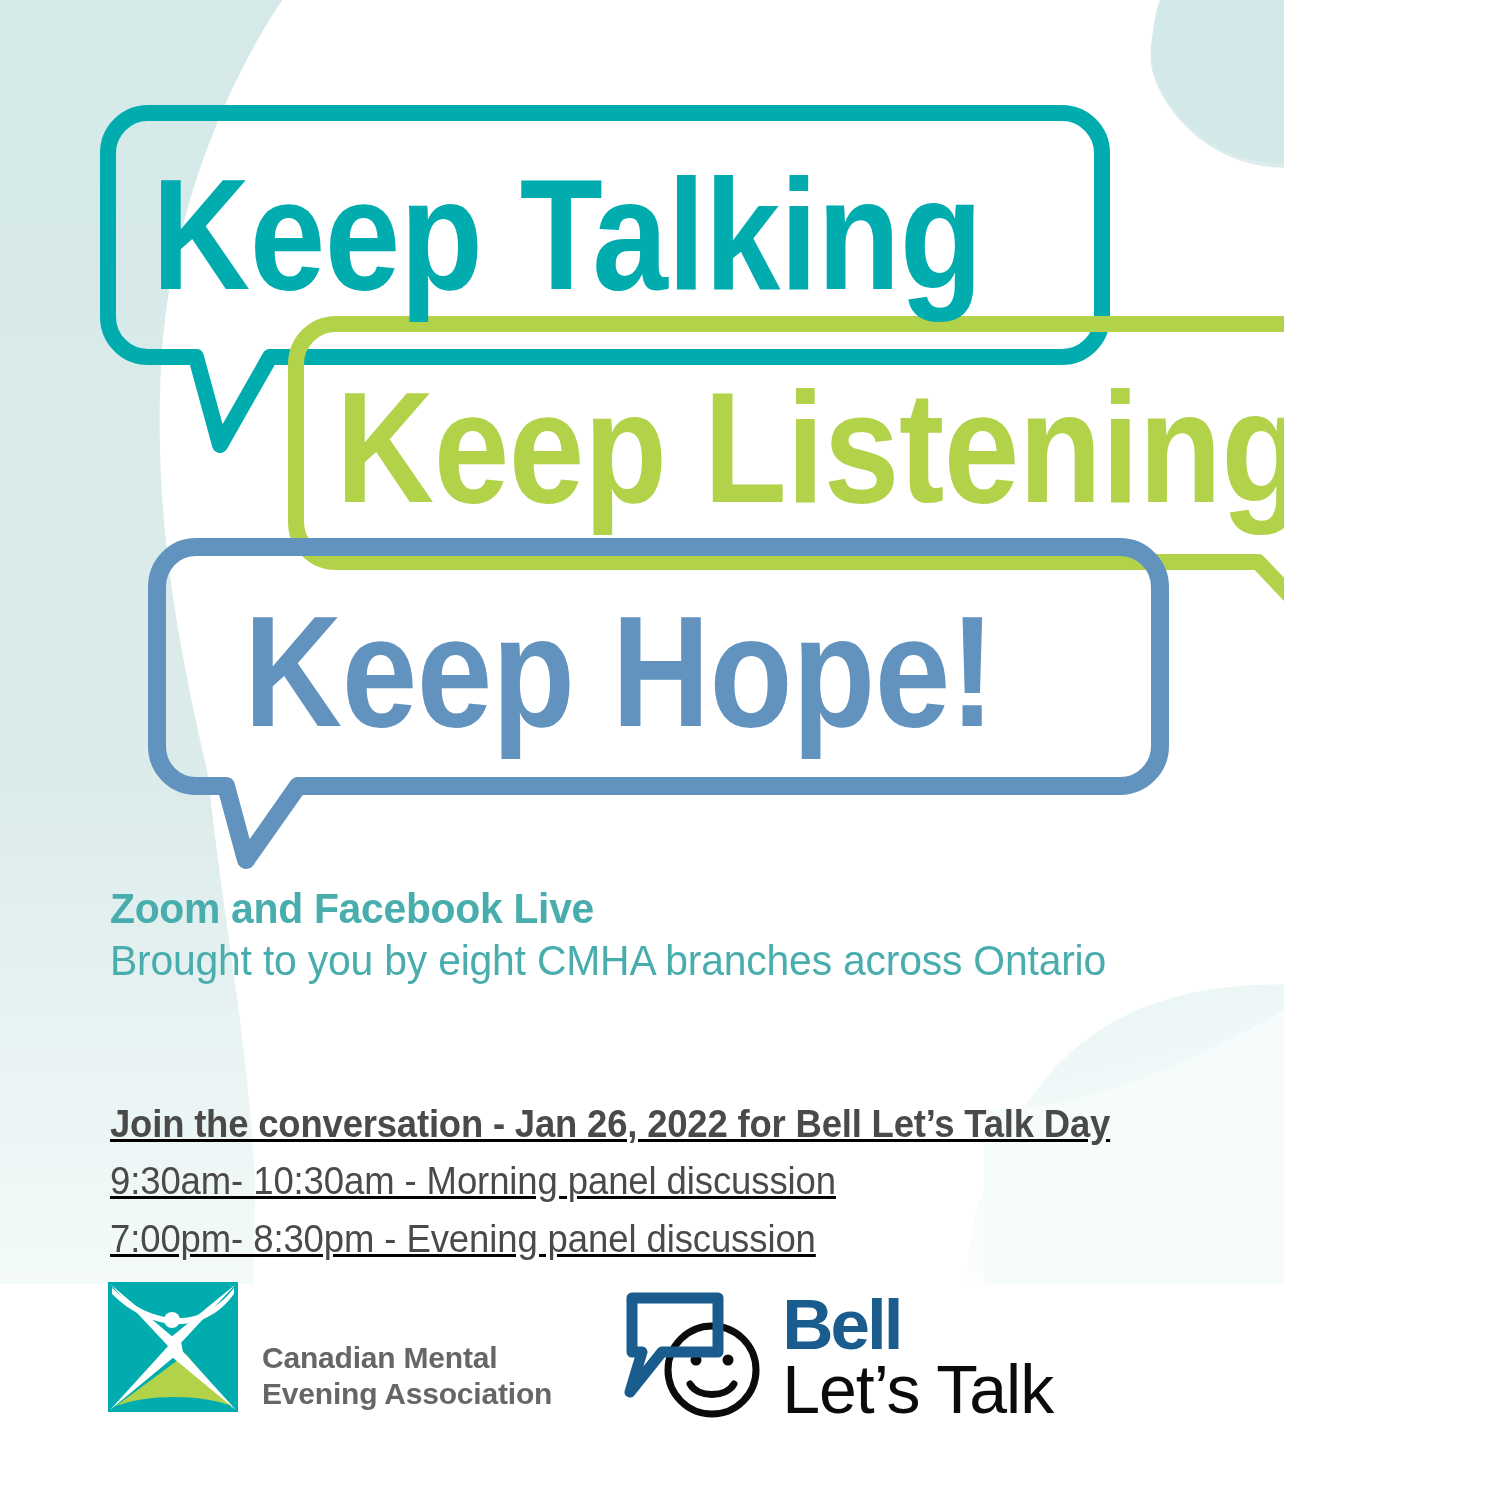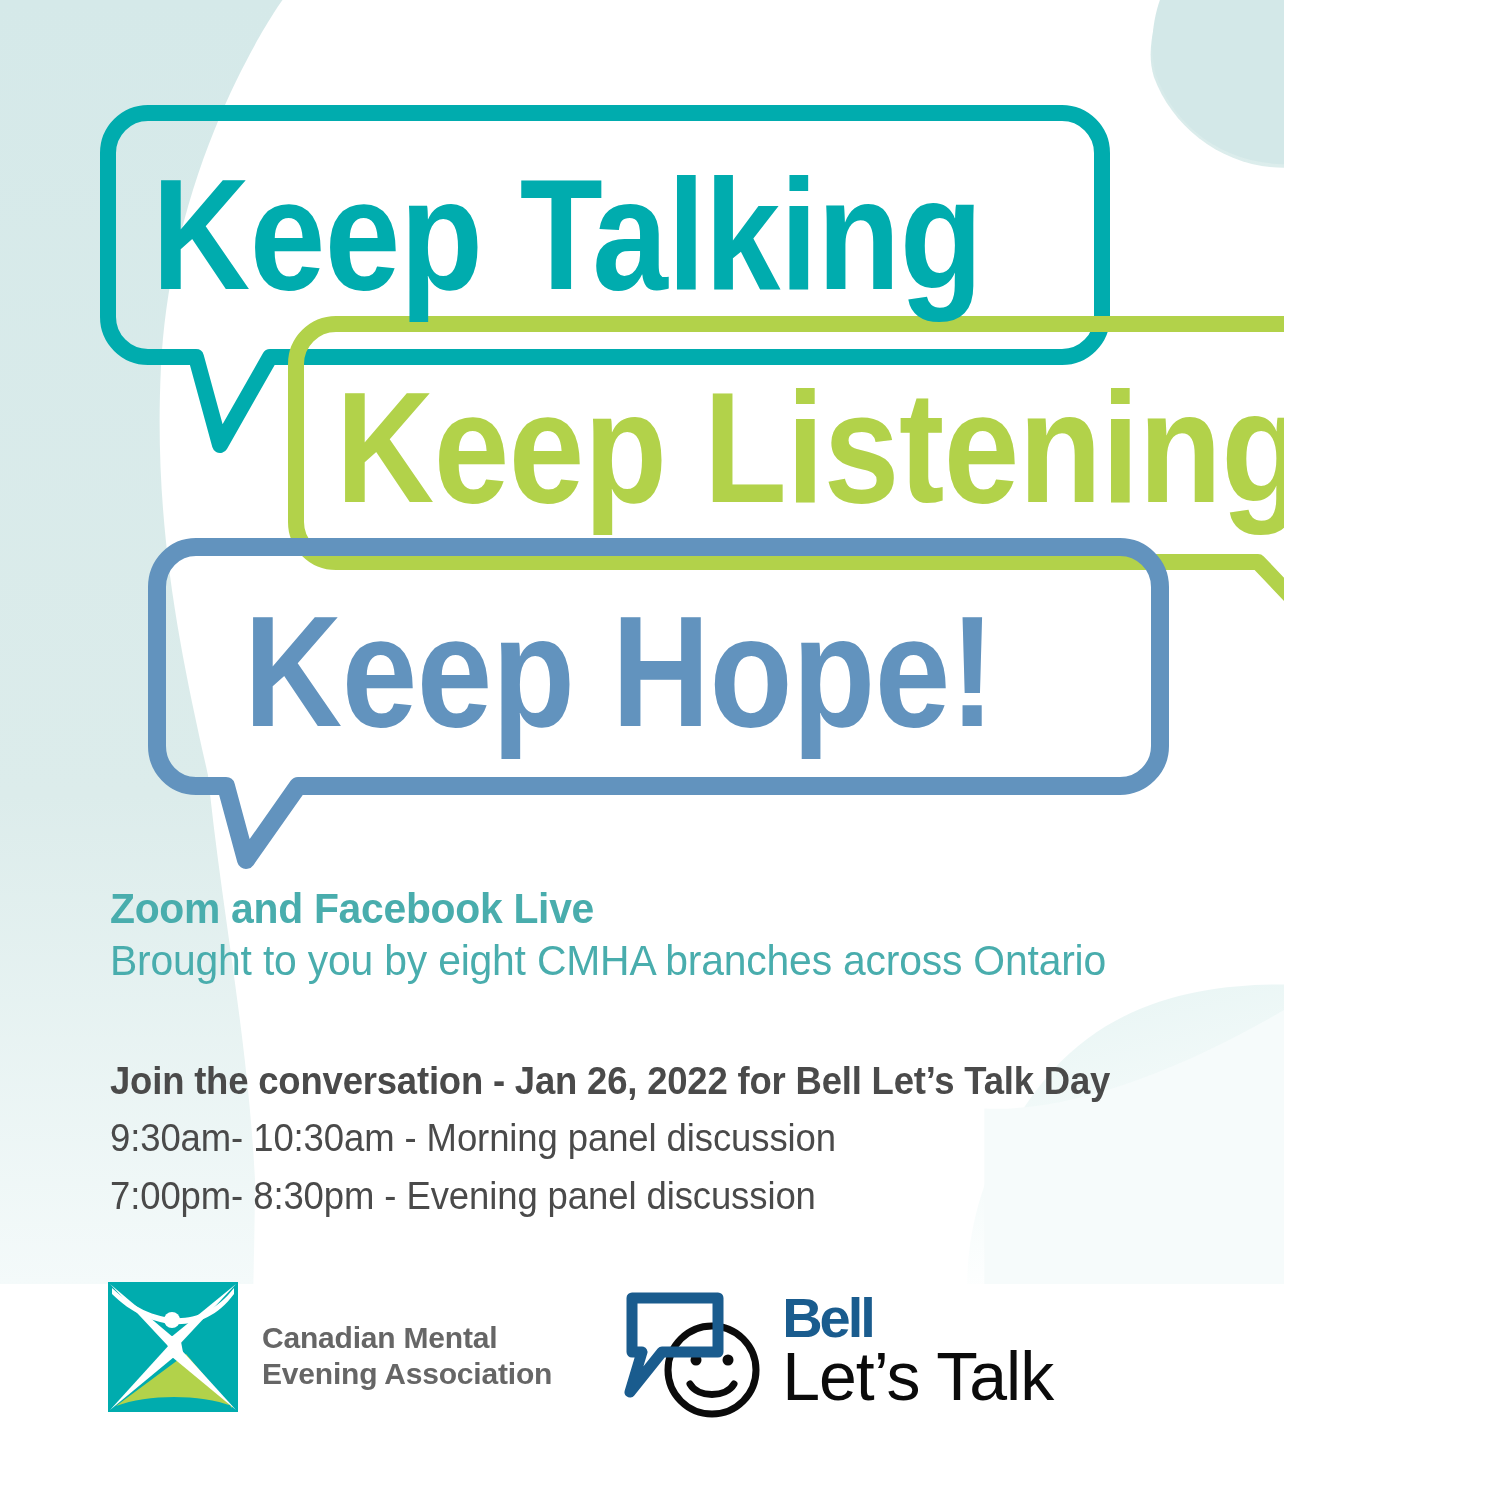--- a/index.html
+++ b/index.html
@@ -79,21 +79,21 @@
   .line-platform-reg {
     font-size:43px;
     font-weight:normal;
     color:#49ADAD;
     letter-spacing:-0.2px;
     line-height:1.25;
     transform:scaleX(0.95);
     transform-origin:left center;
   }
 
-  #block-schedule { top:1053px; }
+  #block-schedule { top:1096px;text-decoration:underline; }
   .line-sched-bold {
     font-size:38px;
     font-weight:bold;
     color:#4A4A4A;
     letter-spacing:-0.2px;
     line-height:1.5;
     transform:scaleX(0.96);
     transform-origin:left center;
   }
   .line-sched-reg {
@@ -109,21 +109,21 @@
   
   #logo-row {
     position:absolute;
     left:108px;
     top:1282px;
     z-index:5;
     display:flex;
     align-items:flex-start;
   }
 
-  #cmha-logo { display:flex; align-items:center; }
+  #cmha-logo { display:flex; align-items:flex-end; }
   #cmha-mark { width:130px; height:130px; display:block; }
   #cmha-wordmark {
     margin-left:24px;
     padding-top:18px;
   }
   .cmha-line {
     font-size:30px;
     font-weight:bold;
     color:#666666;
     line-height:1.2;
@@ -141,21 +141,21 @@
 
   #bell-logo {
     margin-left:70px;
     display:flex;
     align-items:flex-start;
     padding-top:4px;
   }
   #bell-mark { width:152px; height:140px; display:block; }
   #bell-wordmark { margin-left:8px; padding-top:6px; }
   .bell-word {
-    font-size:56px;
+    font-size:71px;
     font-weight:bold;
     color:#1A5C8E;
     line-height:0.92;
     letter-spacing:-3px;
   }
   .bell-tagline {
     font-size:68px;
     font-weight:normal;
     color:#0b0b0b;
     line-height:1.0;

